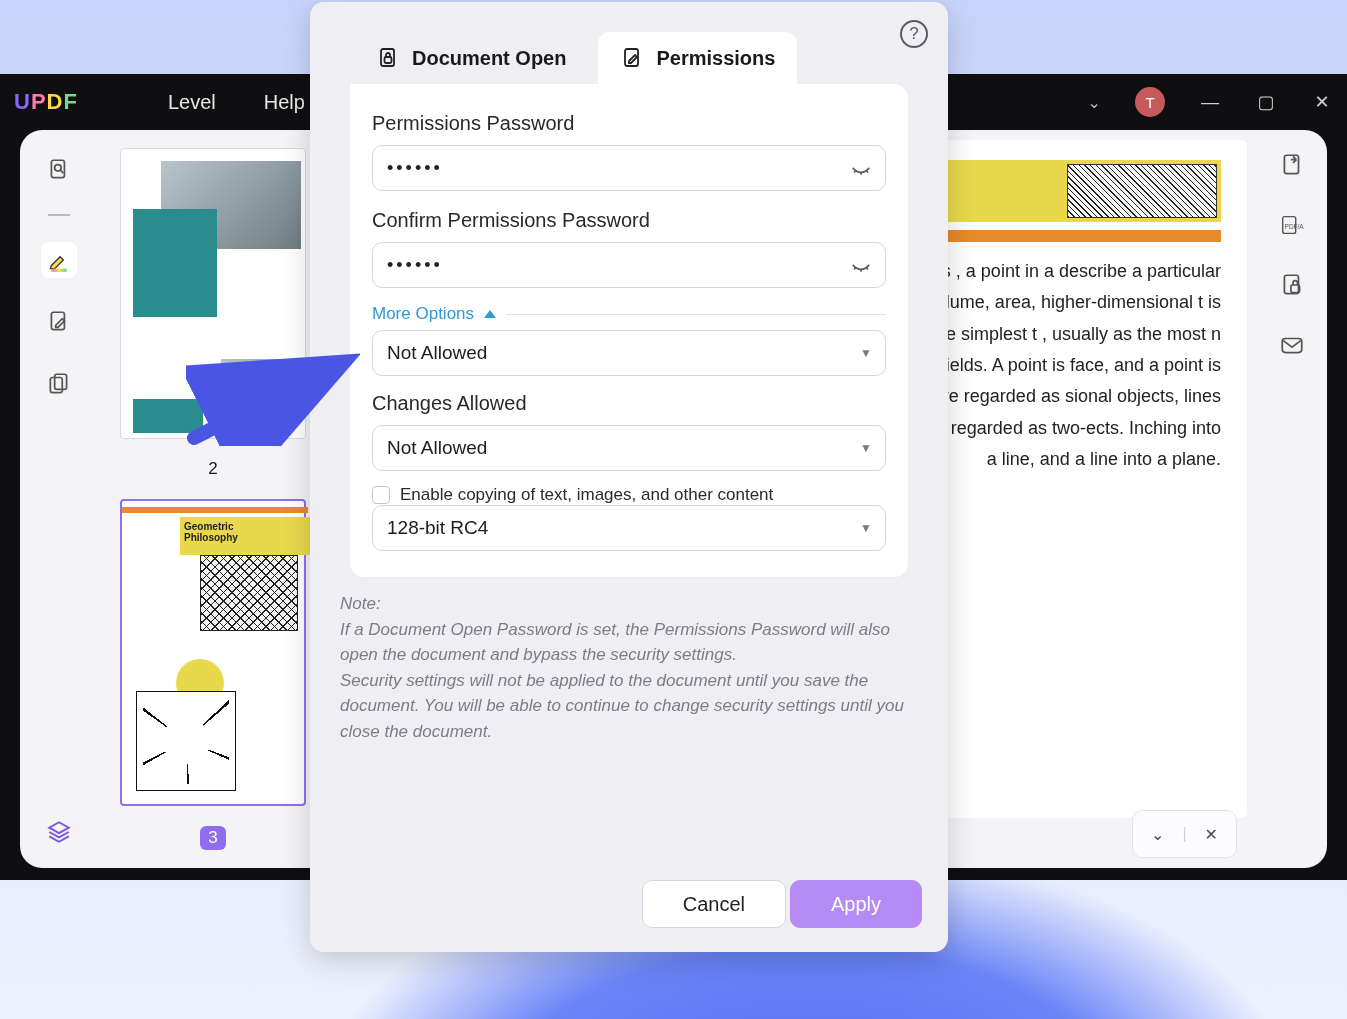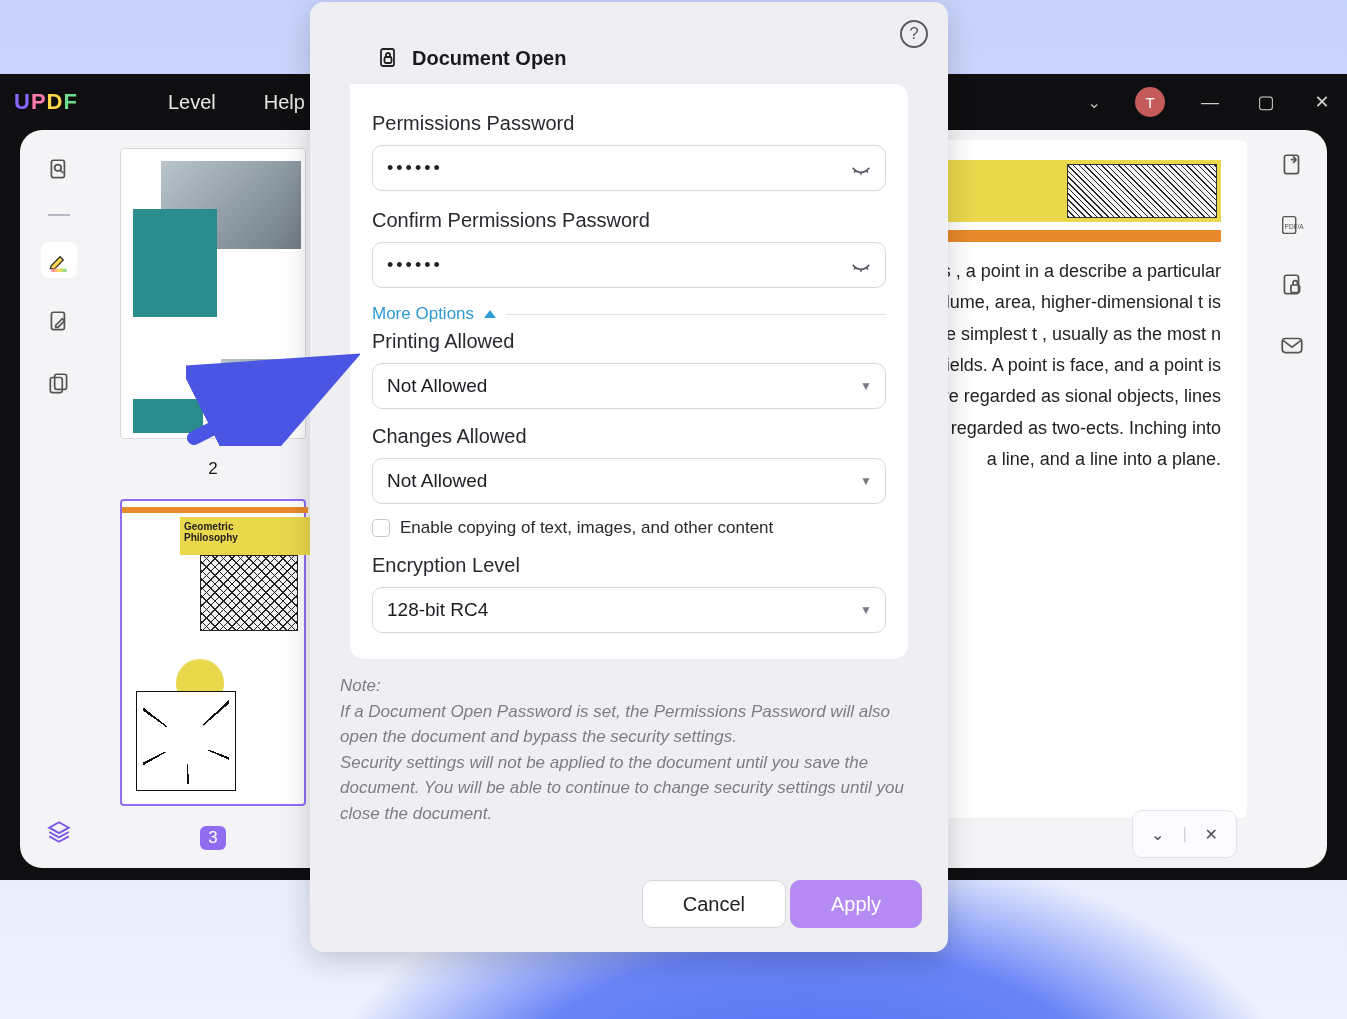--- a/index.html
+++ b/index.html
@@ -224,20 +224,27 @@
   <div class="help">?</div>
   <div class="tabs">
     <div class="tab">
       <svg viewBox="0 0 24 24" fill="none" stroke="#222" stroke-width="1.8">
           <rect x="5" y="3" width="13" height="17" rx="2"></rect>
           <rect x="8.5" y="11" width="7" height="6" rx="1.5"></rect>
           <path d="M10 11 v-2 a2 2 0 0 1 4 0 v2"></path>
         </svg>
       <span>Document Open</span>
     </div>
+    <div class="tab active">
+      <svg viewBox="0 0 24 24" fill="none" stroke="#222" stroke-width="1.8">
+          <rect x="5" y="3" width="13" height="17" rx="2"></rect>
+          <path d="M9 15 L15 9 L17 11 L11 17 L9 17 Z"></path>
+        </svg>
+      <span>Permissions</span>
+    </div>
   </div>
 
   <div class="card">
     <div class="label">Permissions Password</div>
     <div class="field">
       <input class="input" type="text" value="••••••" style="">
       <span class="eye"><svg width="22" height="22" viewBox="0 0 24 24" fill="none" stroke="#585865" stroke-width="1.8">
             <path d="M3 14 q9 10 18 0"></path>
             <path d="M6 17 l-1.5 2 M12 19 v2.5 M18 17 l1.5 2"></path>
           </svg></span>
@@ -251,42 +258,40 @@
             <path d="M6 17 l-1.5 2 M12 19 v2.5 M18 17 l1.5 2"></path>
           </svg></span>
     </div>
 
     <div class="more">
       <span>More Options</span>
       <span class="tri"></span>
       <span class="line"></span>
     </div>
 
-    <div class="label">Printing Allowed</div>
     <div class="select">
       <div class="sel">
           <span>Not Allowed</span>
         </div>
       <span class="caret">▼</span>
     </div>
 
     <div class="label" style="margin-top:16px">Changes Allowed</div>
     <div class="select">
       <div class="sel">
           <span>Not Allowed</span>
         </div>
       <span class="caret">▼</span>
     </div>
 
     <label class="check">
       <span class="box"></span>
       <span>Enable copying of text, images, and other content</span>
     </label>
 
-    <div class="label" style="margin-top:16px">Encryption Level</div>
     <div class="select">
       <div class="sel">
           <span>128-bit RC4</span>
         </div>
       <span class="caret">▼</span>
     </div>
   </div>
 
   <div class="note">
     <div>Note:</div>

